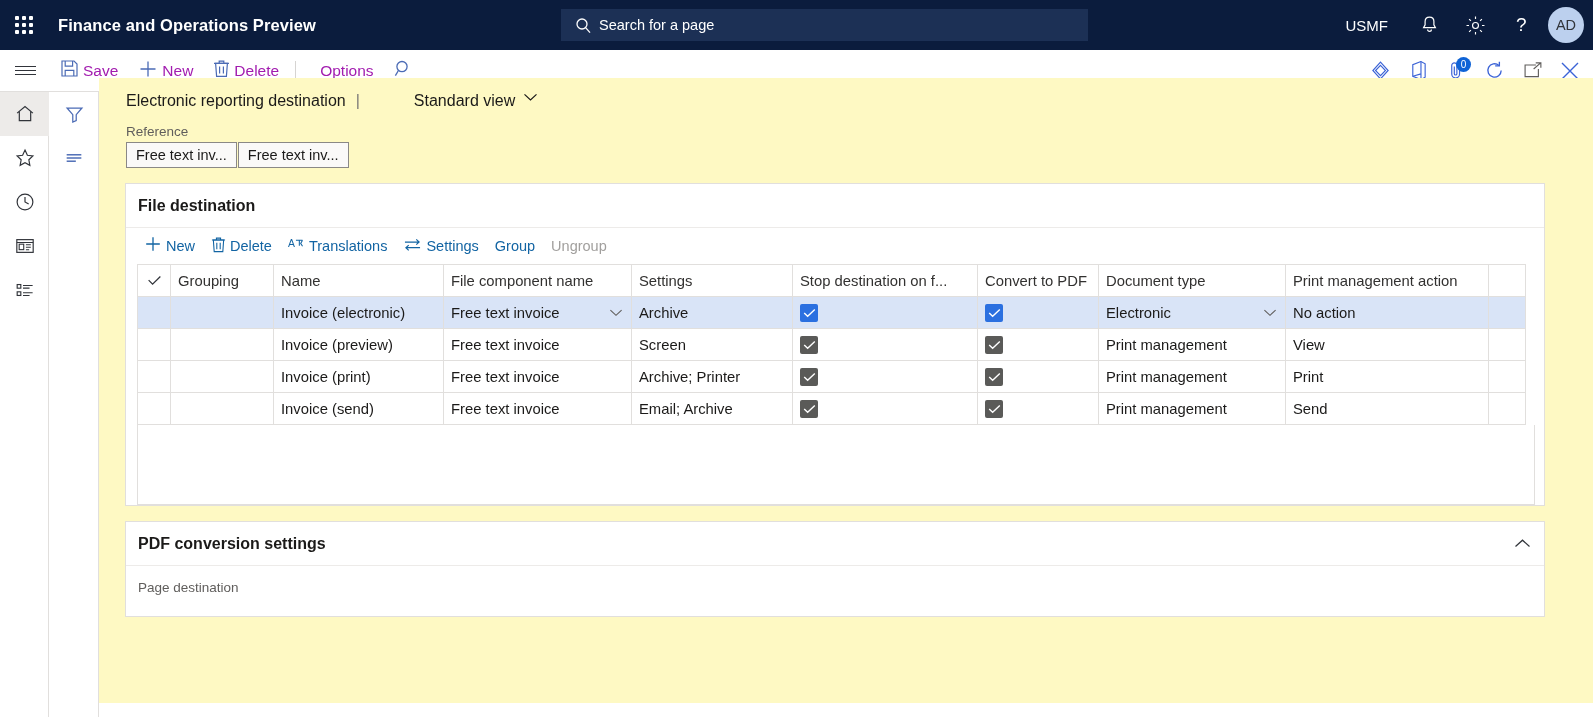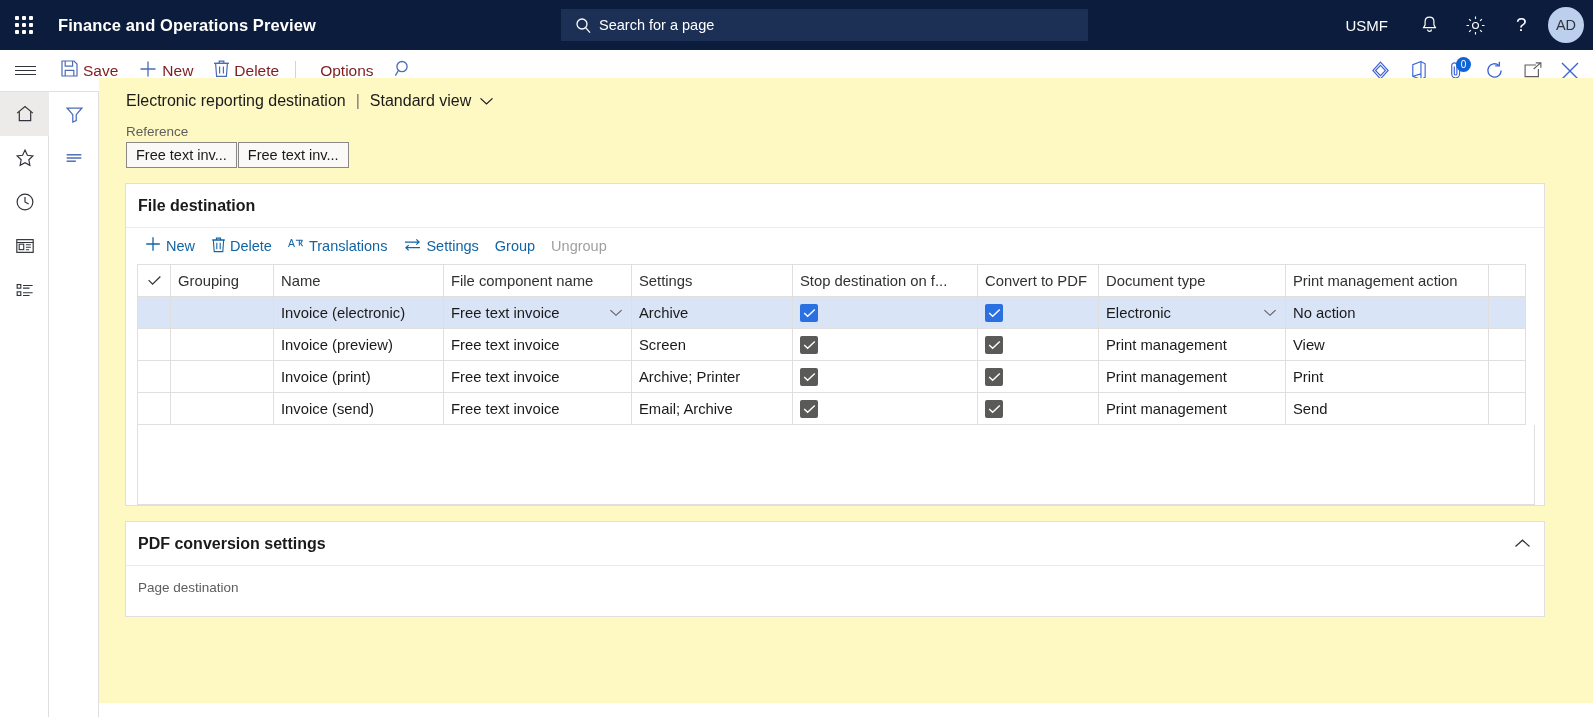--- a/index.html
+++ b/index.html
@@ -79,21 +79,21 @@
   .hamburger {
     width: 50px; height: 41px;
     display:flex; align-items:center; justify-content:center;
     cursor:pointer;
   }
   .hamburger i { display:block; width: 21px; height: 1.6px; background:#31343a; margin: 2.6px 0; }
   .ap-btn {
     display: flex; align-items: center; height: 41px;
     padding: 0 10px; cursor: pointer; white-space: nowrap;
   }
-  .ap-btn .lbl { font-size: 15.5px; color: #7f1d1d; margin-left: 4px; }
+  .ap-btn .lbl { font-size: 15.5px; color: #a21caf; margin-left: 4px; }
   .ap-sep { width: 1px; height: 20px; background: #d6d4d2; margin: 0 6px; }
   .ap-right { position: absolute; right: 4px; display:flex; align-items:center; height: 41px; }
   .ap-ricon { width: 38px; height: 41px; display:flex; align-items:center; justify-content:center; cursor:pointer; position: relative; }
   .badge0 {
     position:absolute; left: 19px; top: 7px;
     width: 15px; height: 15px; border-radius: 50%;
     background: #0f63d6; color: #fff; font-size: 10px;
     display:flex; align-items:center; justify-content:center;
   }
 
@@ -126,21 +126,21 @@
     background: #fef9c3;
     overflow: hidden;
   }
   .breadcrumb {
     margin: 14px 0 0 27px;
     display: flex; align-items: center;
     font-size: 16px; color: #1b1a19;
   }
   .bc-title { cursor: default; }
   .bc-pipe { margin: 0 10px; color: #797775; }
-  .bc-view { cursor: pointer; display:flex; align-items:center; }
+  .bc-view { cursor: pointer; display:flex; align-items:flex-start;margin-left:44px; }
   .bc-view .chev { margin-left: 8px; display:flex; }
 
   .reference-block { margin: 14px 0 0 27px; }
   .ref-label { font-size: 13.5px; color: #605e5c; margin-bottom: 3px; }
   .ref-chips { display: flex; }
   .ref-chip {
     height: 26px; padding: 0 9px;
     border: 1px solid #8a8886;
     background: #faf9f8;
     display:flex; align-items:center;

